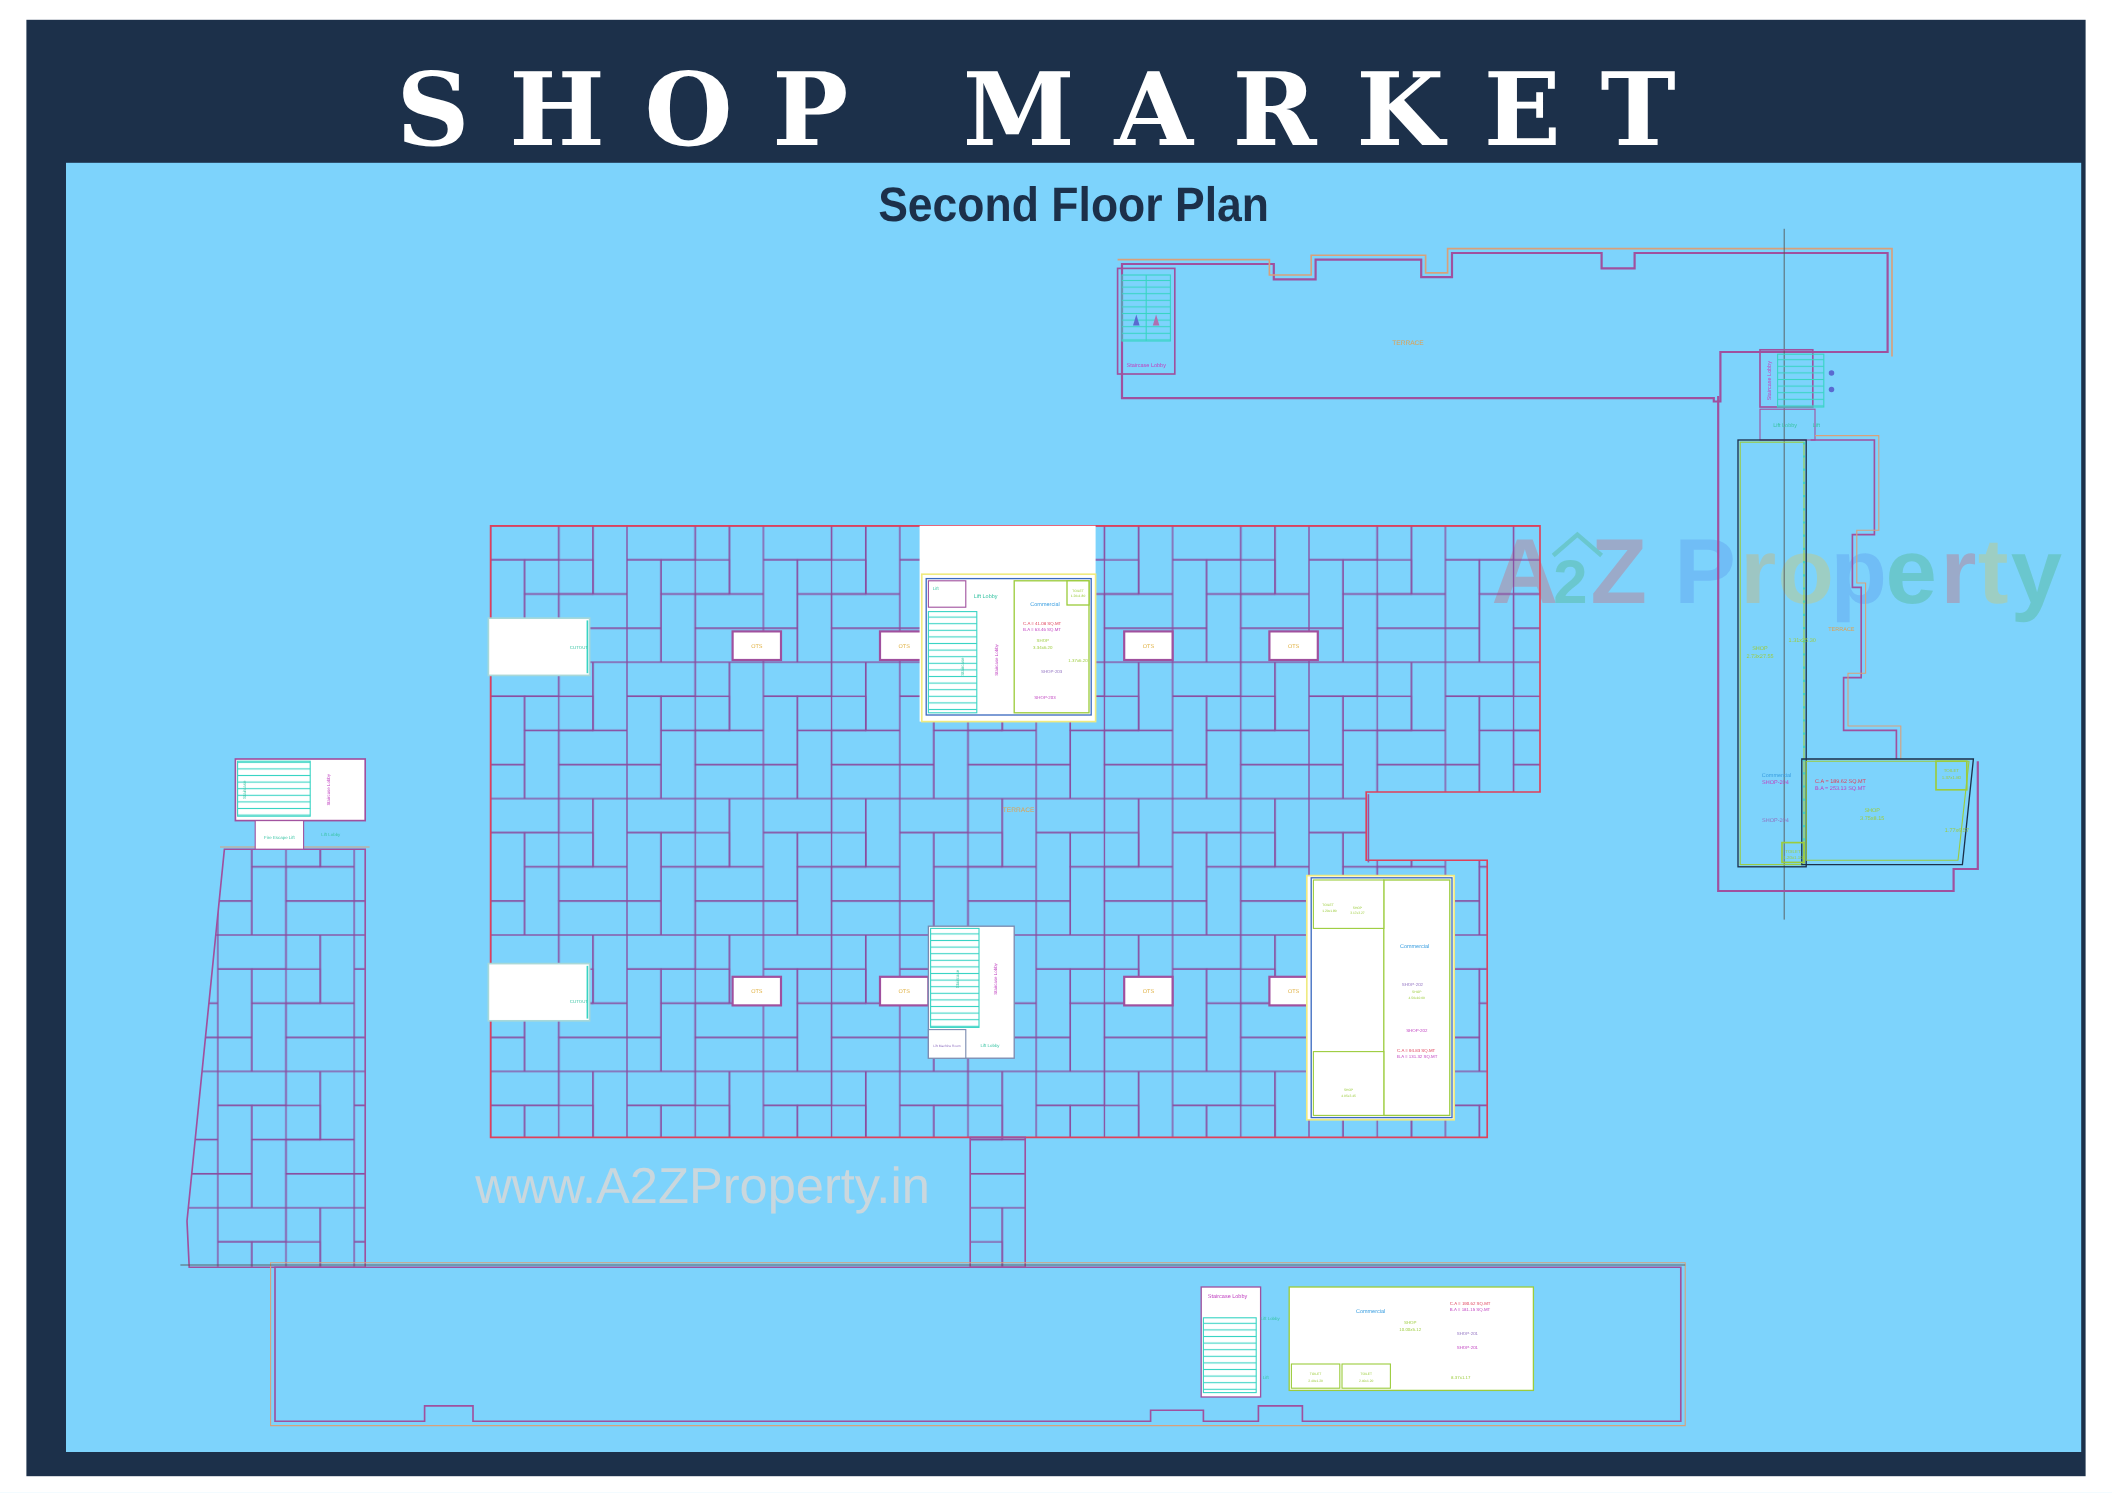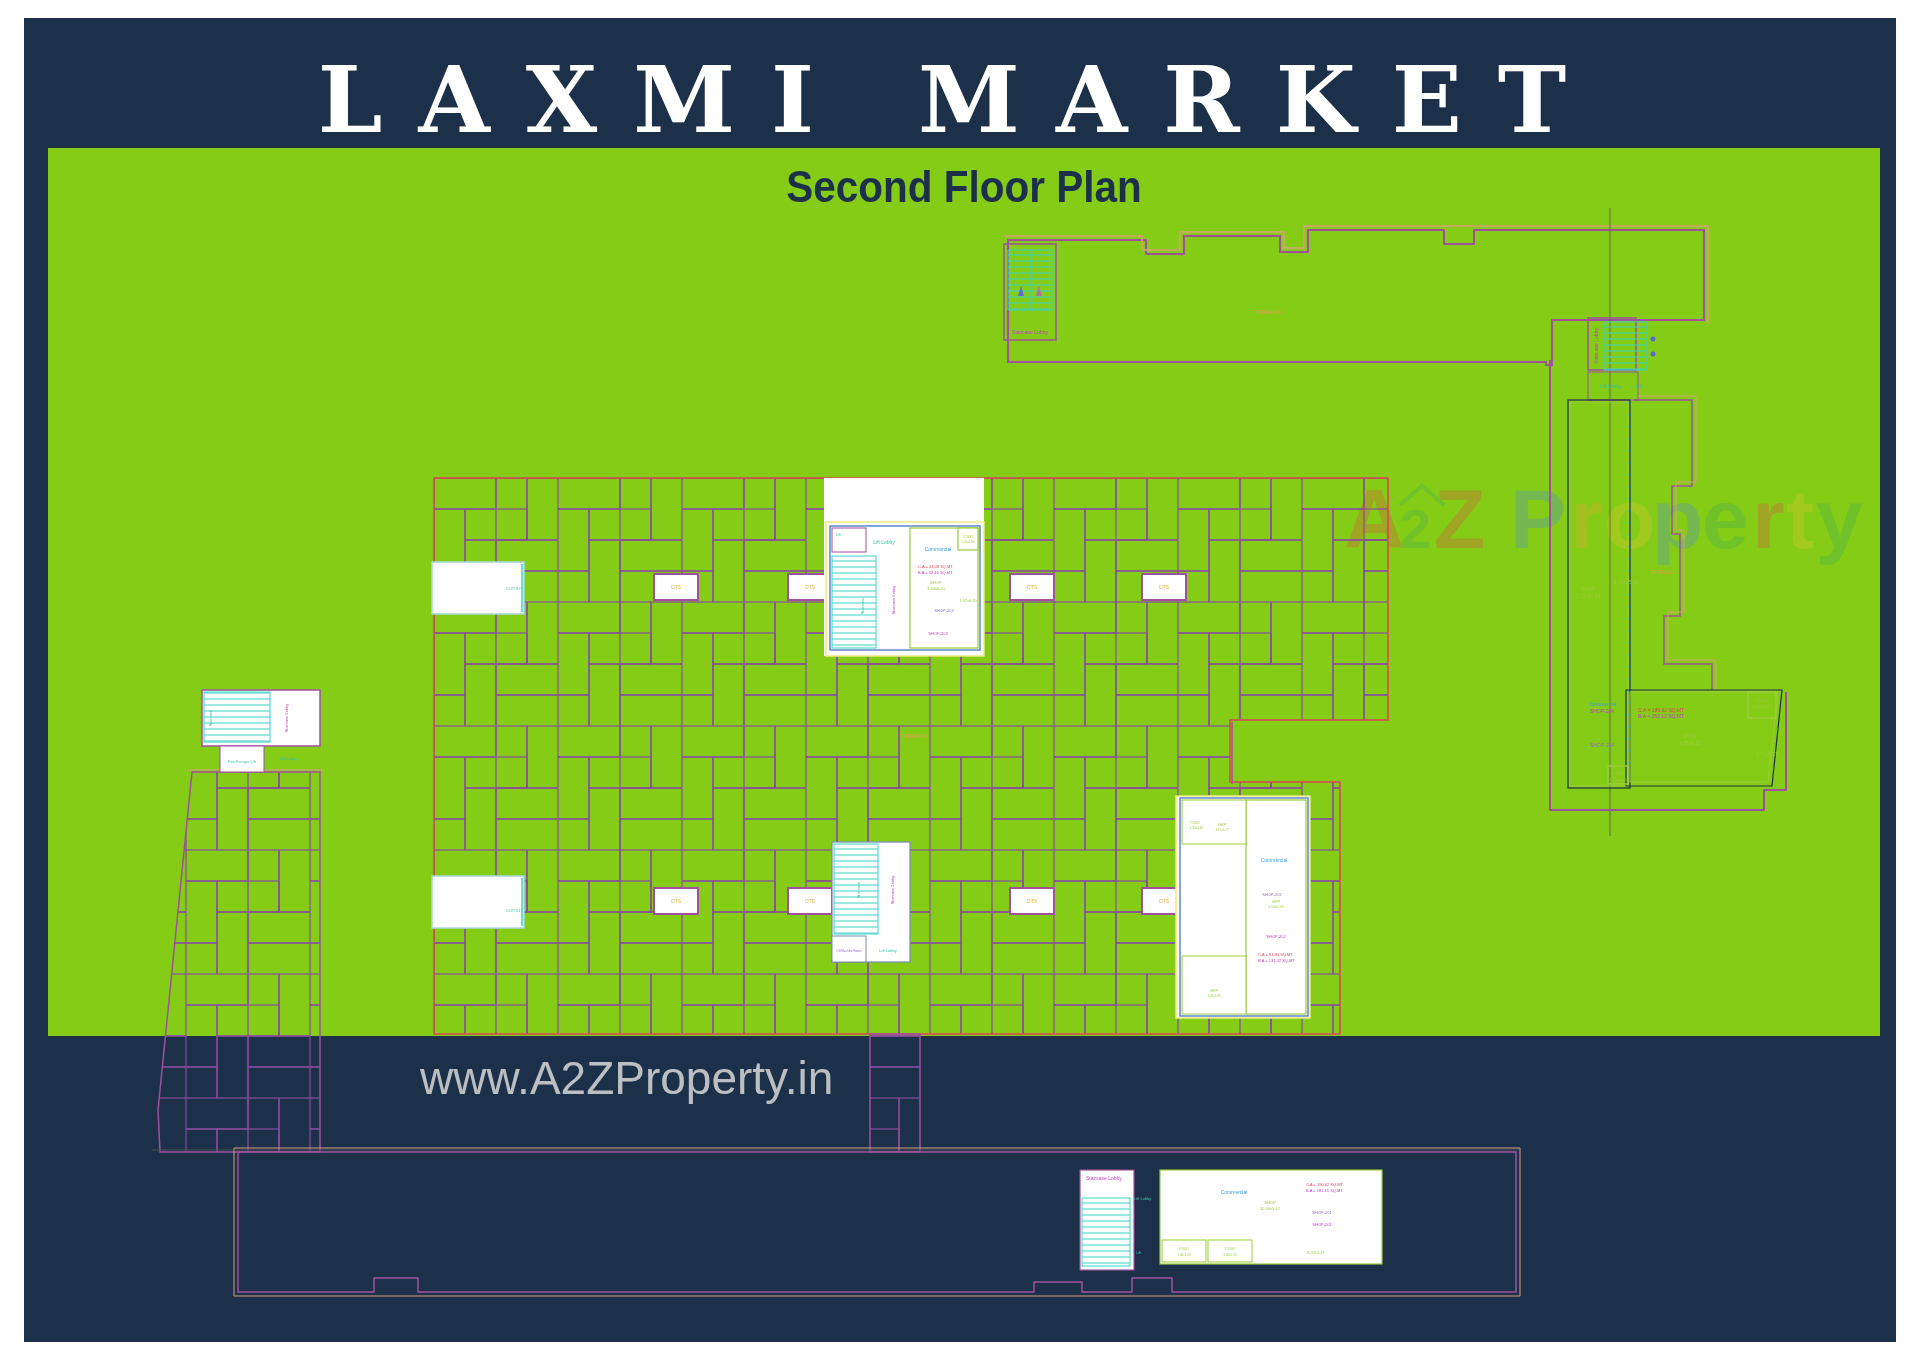--- a/index.html
+++ b/index.html
@@ -1,30 +1,30 @@
 <!DOCTYPE html>
 <html><head>
 <meta charset="utf-8">
 <style>
   html, body { margin:0; padding:0; background:#ffffff; }
   body { width:1920px; height:1357px; position:relative; overflow:hidden; font-family:"Liberation Sans", sans-serif; }
   .frame { position:absolute; left:24px; top:18px; width:1872px; height:1324px; background:#1c304a; }
   .banner-title { position:absolute; left:0; top:22px; width:1872px; text-align:center; color:#ffffff;
     font-family:"DejaVu Serif", serif; font-weight:bold; font-size:92px; letter-spacing:36px; line-height:120px; }
-  .sheet { position:absolute; left:48px; top:148px; width:1832px; height:888px; background:#84cc16; }
+  .sheet { position:absolute; left:60px; top:148px; width:1832px; height:1172px; background:#7dd3fc; }
   .subtitle { position:absolute; left:0; top:14px; width:1832px; text-align:center; color:#1c304a;
     font-family:"Liberation Sans", sans-serif; font-weight:bold; font-size:44px; transform:scaleX(0.92); }
   svg.plan { position:absolute; left:0; top:0; }
   .lbl { font-family:"Liberation Sans", sans-serif; }
 </style>
 </head>
 <body>
 
 <div class="frame">
-  <div class="banner-title">LAXMI MARKET</div>
+  <div class="banner-title">SHOP MARKET</div>
 </div>
 
 <div class="sheet">
   <div class="subtitle">Second Floor Plan</div>
 
   <svg class="plan" width="1832" height="1172" viewBox="44 148 1832 1172">
     <defs>
       <pattern id="herring" x="430" y="478" width="124" height="124" patternUnits="userSpaceOnUse">
         <g fill="none" stroke="#8a4a9e" stroke-width="1.2">
           <rect x="0" y="0" width="62" height="31"></rect>

